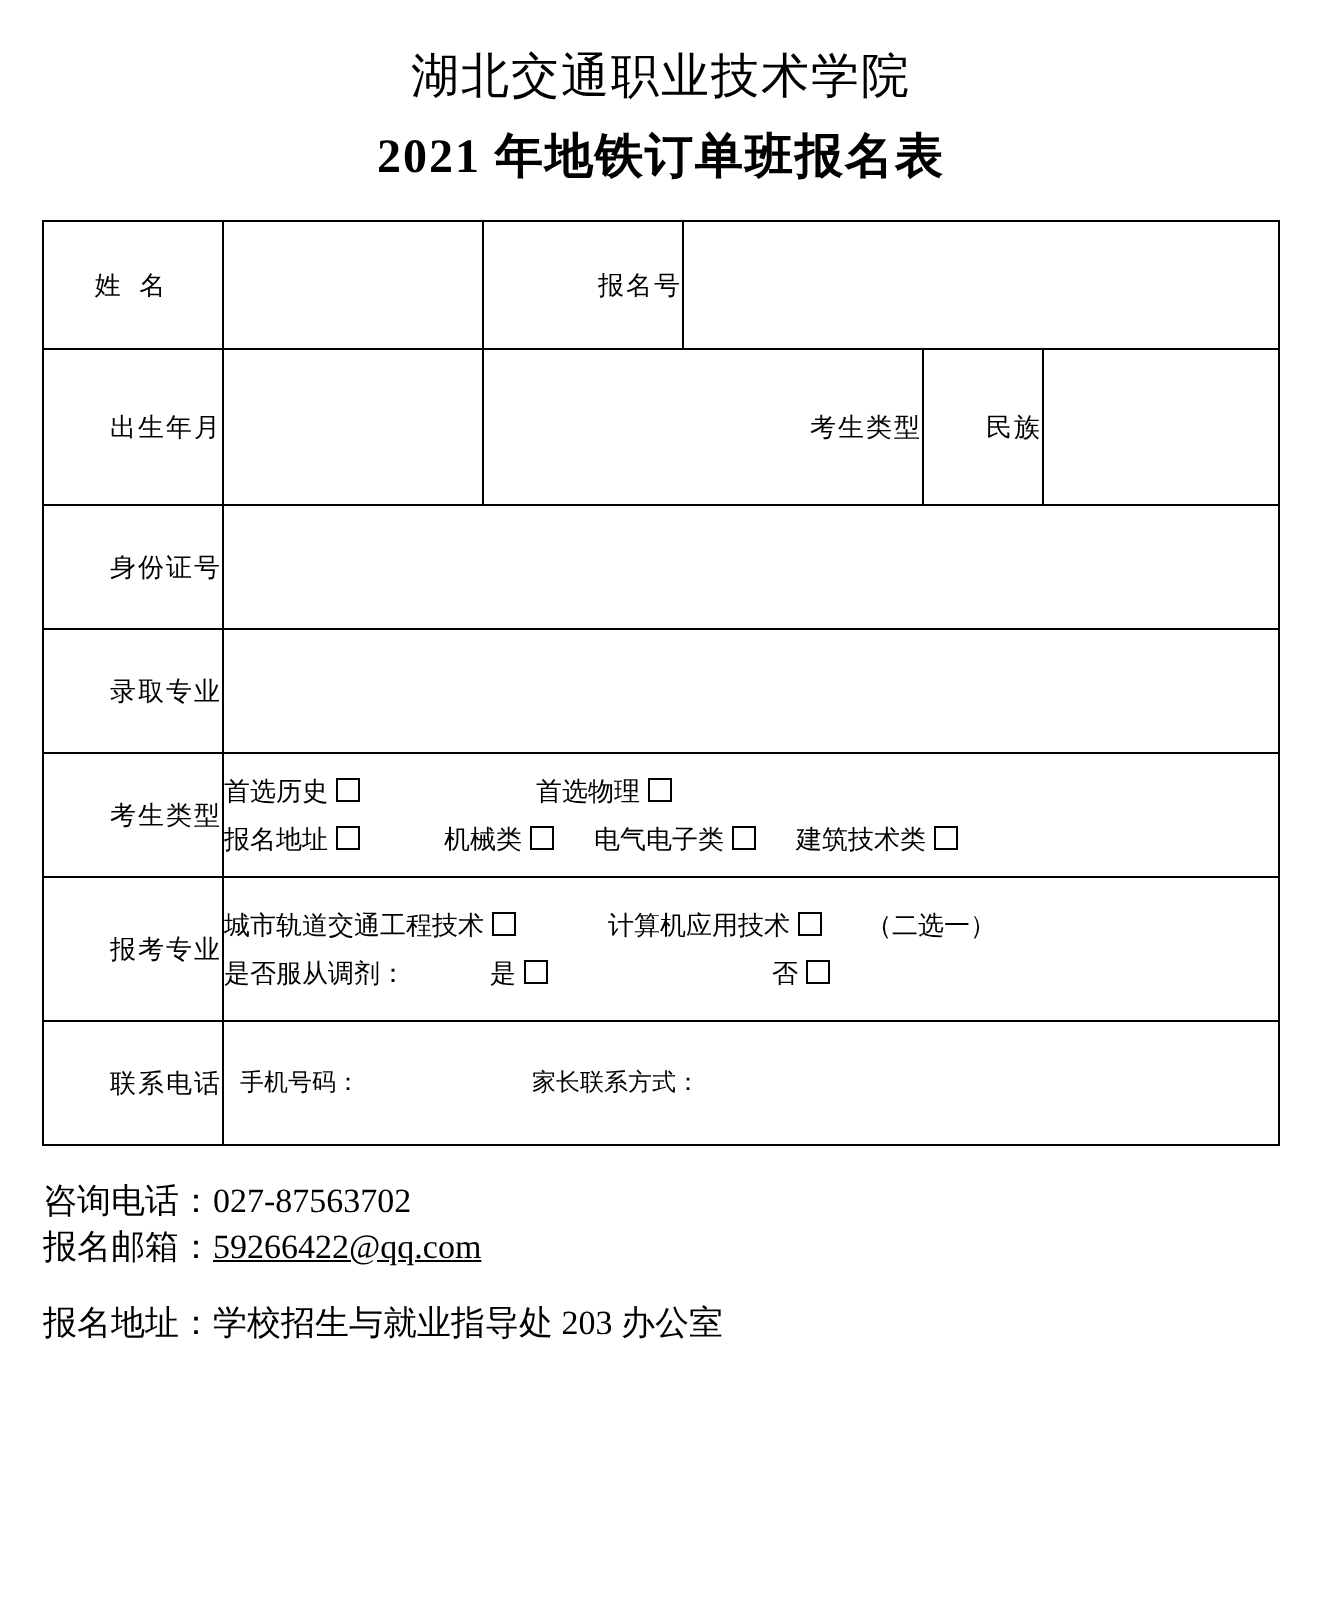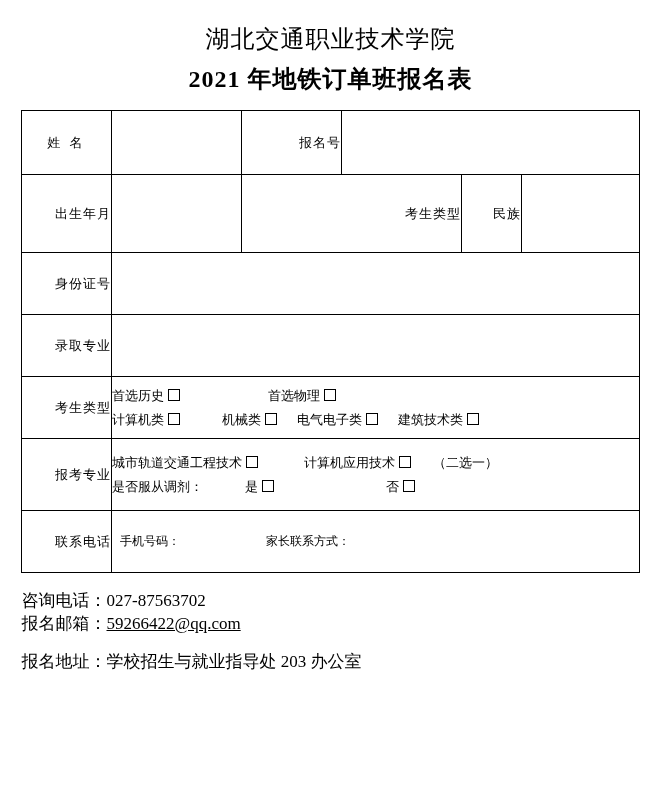--- a/index.html
+++ b/index.html
@@ -173,21 +173,21 @@
       <td colspan="5"></td>
     </tr>
 
     <tr class="row-h5">
       <td class="lbl-wide">考生类型</td>
       <td colspan="5" class="cell-pad">
         <div class="opt-line first">
           <span>首选历史</span><span class="box"></span><span class="sp-8"></span><span>首选物理</span><span class="box"></span>
         </div>
         <div class="opt-line">
-          <span>计算机类</span><span class="box"></span><span class="sp-5"></span><span>机械类</span><span class="box"></span><span class="sp-3"></span><span>电气电子类</span><span class="box"></span><span class="sp-3"></span><span>建筑技术类</span><span class="box"></span>
+          <span>报名地址</span><span class="box"></span><span class="sp-5"></span><span>机械类</span><span class="box"></span><span class="sp-3"></span><span>电气电子类</span><span class="box"></span><span class="sp-3"></span><span>建筑技术类</span><span class="box"></span>
         </div>
       </td>
     </tr>
 
     <tr class="row-h6">
       <td class="lbl-wide">报考专业</td>
       <td colspan="5" class="cell-pad">
         <div class="opt-line first">
           <span>城市轨道交通工程技术</span><span class="box"></span><span class="sp-7"></span><span>计算机应用技术</span><span class="box"></span><span class="sp-2"></span><span>（二选一）</span>
         </div>

